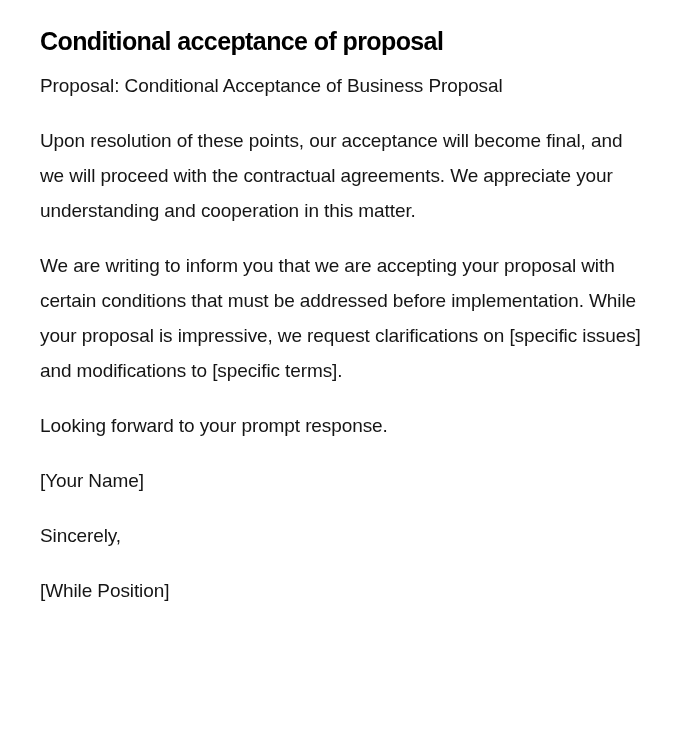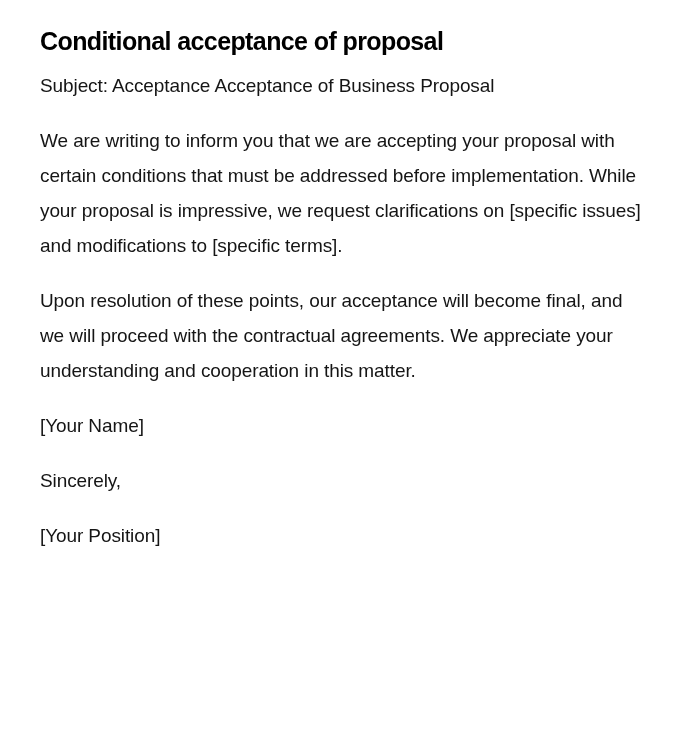--- a/index.html
+++ b/index.html
@@ -38,19 +38,20 @@
     }
     .para.single {
       margin-bottom: 20px;
     }
   </style>
 </head>
 <body>
 
 <div class="page">
   <h1 class="title">Conditional acceptance of proposal</h1>
-  <p class="para single">Subject: Acceptance Acceptance of Business Proposal</p>
+  <p class="para single">Proposal: Conditional Acceptance of Business Proposal</p>
+  <p class="para">Upon resolution of these points, our acceptance will become final, and we will proceed with the contractual agreements. We appreciate your understanding and cooperation in this matter.</p>
   <p class="para">We are writing to inform you that we are accepting your proposal with certain conditions that must be addressed before implementation. While your proposal is impressive, we request clarifications on [specific issues] and modifications to [specific terms].</p>
-  <p class="para">Upon resolution of these points, our acceptance will become final, and we will proceed with the contractual agreements. We appreciate your understanding and cooperation in this matter.</p>
+  <p class="para single">Looking forward to your prompt response.</p>
   <p class="para single">[Your Name]</p>
   <p class="para single">Sincerely,</p>
-  <p class="para single">[Your Position]</p>
+  <p class="para single">[While Position]</p>
 </div>
 
 </body></html>

